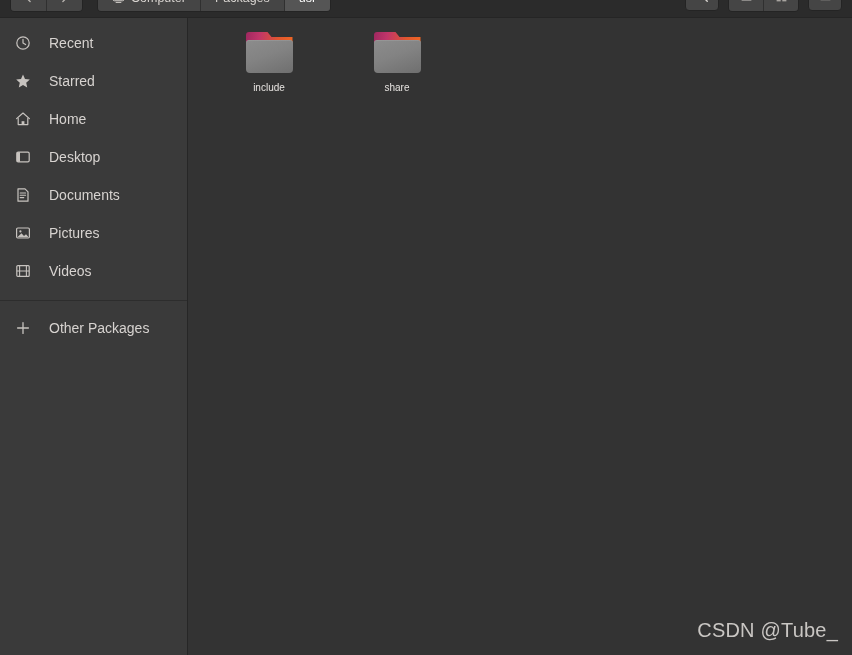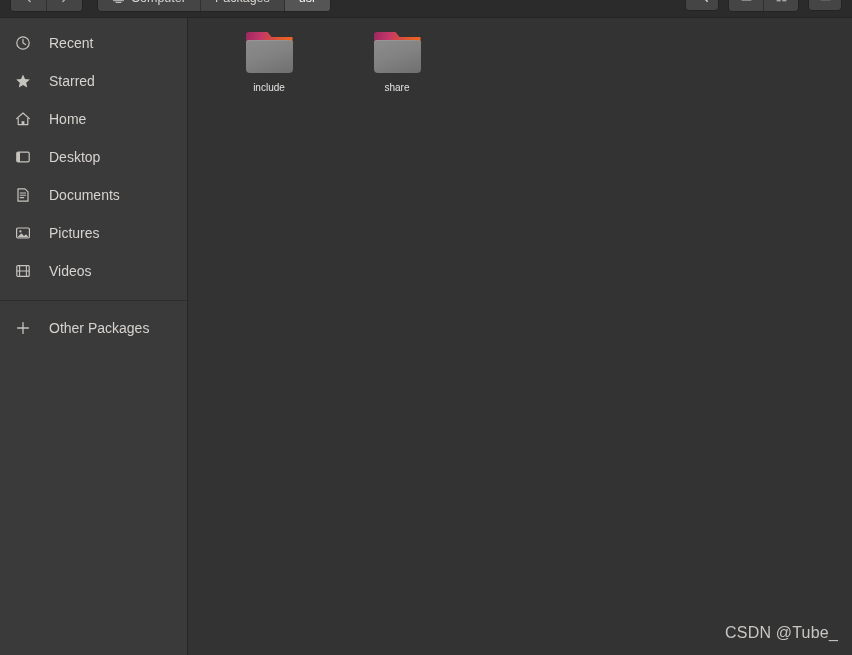--- a/index.html
+++ b/index.html
@@ -223,21 +223,21 @@
     white-space: nowrap;
     overflow: hidden;
     text-overflow: ellipsis;
   }
 
   .watermark {
     position: absolute;
     right: 14px;
     bottom: 13px;
     color: #c9c6c3;
-    font-size: 16px;
+    font-size: 20px;
     letter-spacing: 0.2px;
   }
 </style>
 </head>
 <body>
 
 <div class="window">
 
   <div class="headerbar">
 

